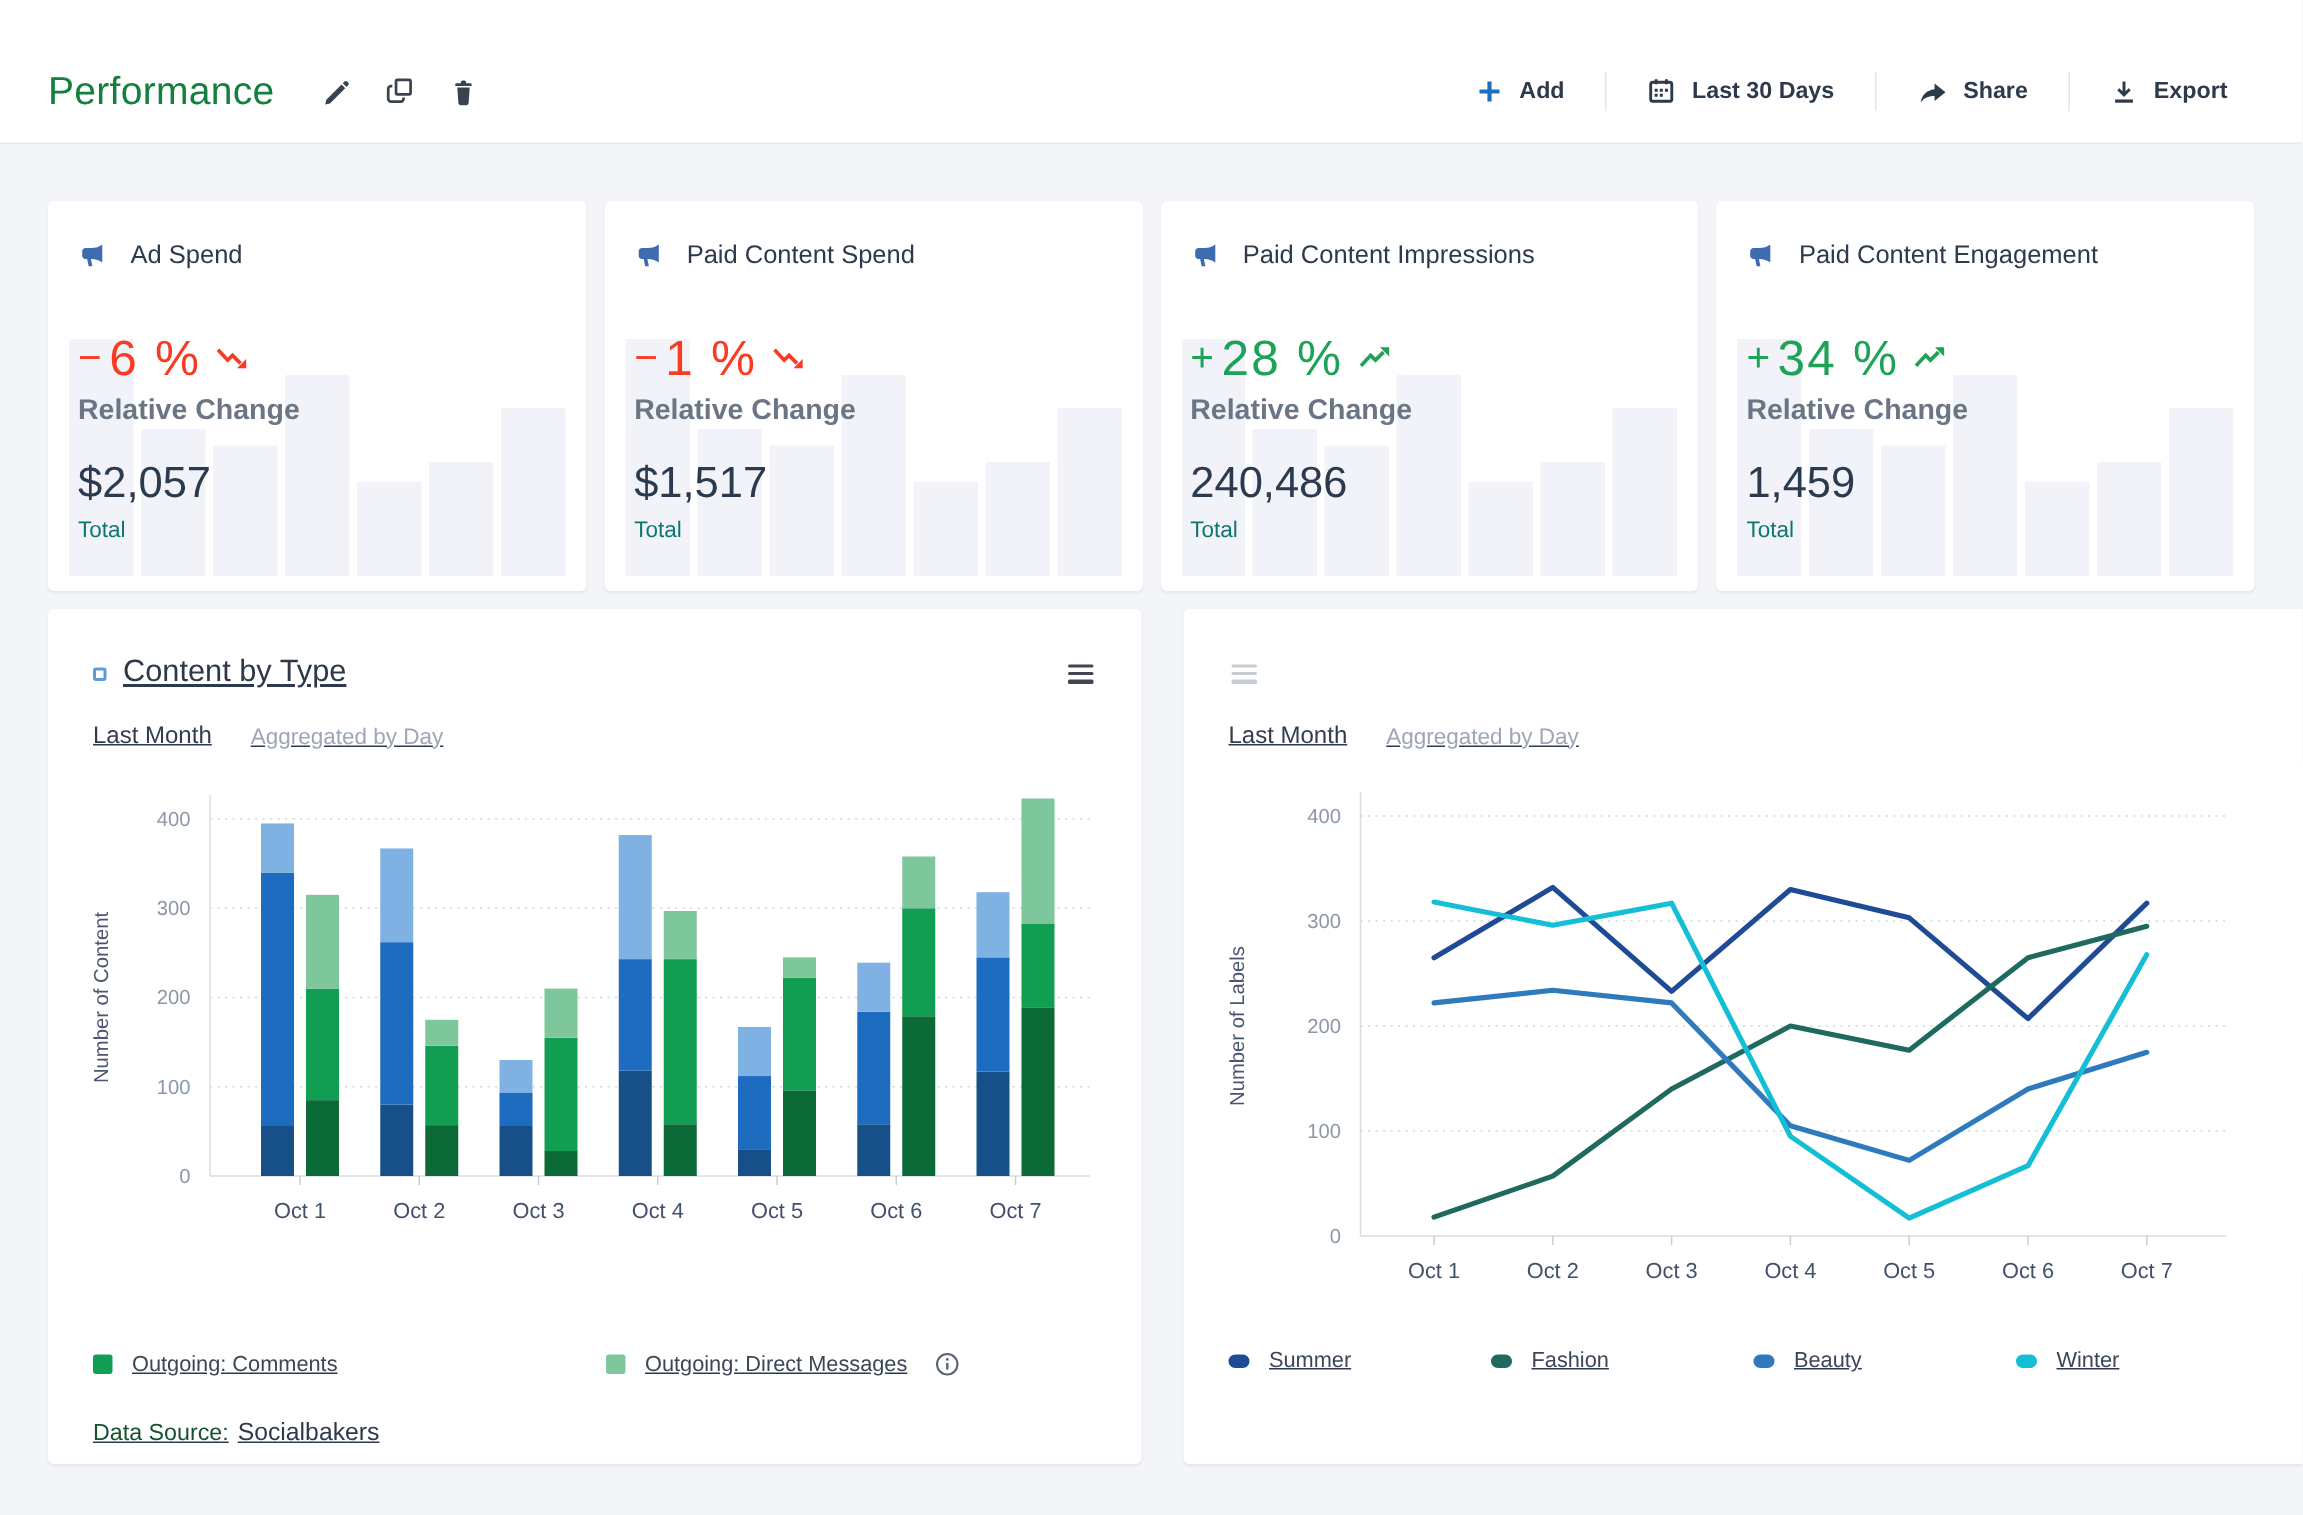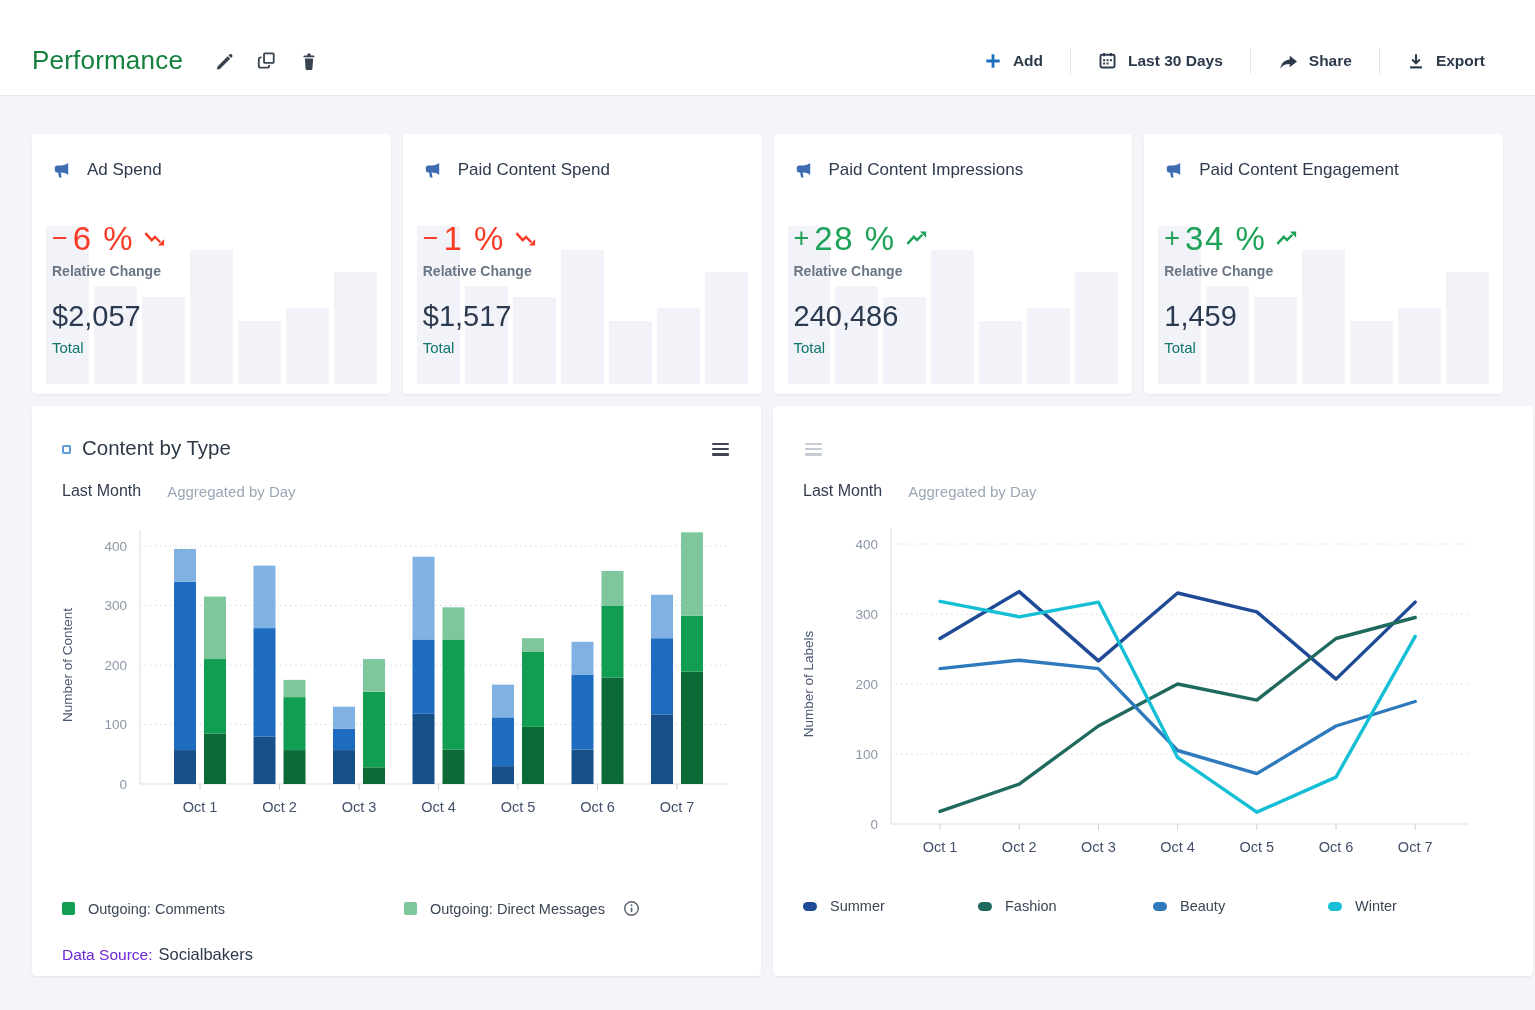--- a/index.html
+++ b/index.html
@@ -22,39 +22,39 @@
   .topbar-right { display:flex; align-items:center; }
   .action-btn {
     display:flex; align-items:center; gap:11px; background:none; border:none;
     font-family:inherit; font-size:15.5px; font-weight:700; color:#2c3a4b;
     padding:8px 27px; cursor:pointer; white-space:nowrap;
   }
   .vdivider { width:1px; height:26px; background:#e3e6ec; }
   
   .main { padding:38px 32px 2px; }
   .kpi-row { display:flex; gap:12px; }
-  .charts-row { display:flex; gap:12px; margin-top:12px; }
+  .charts-row { display:flex; gap:28px; margin-top:12px;text-decoration:underline; }
   
   .kpi-card {
     flex:1; height:260px; background:#fff; border-radius:4px;
     box-shadow:0 1px 2px rgba(35,47,66,.08);
     position:relative; padding:26px 14px 0 18px; overflow:hidden;
   }
   .kpi-title-row { display:flex; align-items:center; gap:15px; position:relative; z-index:1; padding-left:2px; }
   .kpi-title { font-size:17px; color:#2d3a4d; }
   .kpi-minibars { position:absolute; left:14px; right:14px; bottom:10px; height:158px; display:flex; gap:5px; align-items:flex-end; z-index:0; }
   .kpi-minibars div { flex:1; background:#f1f3f8; border-radius:1px; }
   .kpi-content { position:relative; z-index:1; padding-left:2px; }
   .kpi-change-row { display:flex; align-items:center; margin-top:42px; }
   .kpi-sign { font-size:27px; margin-right:5px; line-height:1; }
   .kpi-change { font-size:33px; letter-spacing:1.5px; line-height:1; }
   .kpi-card.down .kpi-change-row { color:#f93b26; }
   .kpi-card.up .kpi-change-row { color:#1da258; }
   .trend-arrow { margin-left:10px; display:flex; }
-  .kpi-change-label { font-size:14px; font-weight:700; color:#6b7685; margin-top:8px; }
+  .kpi-change-label { font-size:19px; font-weight:700; color:#6b7685; margin-top:8px; }
   .kpi-total { font-size:29px; color:#2c3a4f; margin-top:21px; }
   .kpi-total-label { font-size:15px; font-weight:400; color:#0f766e; margin-top:6px; }
   
   .chart-card {
     flex:1; height:570px; background:#fff; border-radius:4px;
     box-shadow:0 1px 2px rgba(35,47,66,.08); padding:30px 30px 0;
   }
   .chart-header { display:flex; justify-content:space-between; align-items:flex-start; }
   .chart-title-wrap { display:flex; align-items:center; gap:11px; }
   .square-icon { width:9px; height:9px; border:2px solid #5d9bd7; border-radius:2px; margin-top:2px; flex:none; }
@@ -72,21 +72,21 @@
   .xtick { font-size:14.5px; fill:#42506b; }
   .ylabel { font-size:13.5px; fill:#4a5670; }
   
   .legend-bar { display:grid; grid-template-columns:342px 1fr; margin-top:76px; align-items:center; }
   .legend-line { display:grid; grid-template-columns:repeat(4,175px); margin-top:30px; align-items:center; }
   .legend-item { display:flex; align-items:center; gap:13px; font-size:14.5px; color:#3b4757; cursor:pointer; }
   .legend-swatch { width:13px; height:13px; border-radius:2px; flex:none; }
   .legend-dot { width:14px; height:9px; border-radius:5px; flex:none; }
   .info-icon { margin-left:5px; display:flex; cursor:pointer; }
   .data-source { margin-top:28px; font-size:15.5px; }
-  .ds-label { color:#6d28d9; }
+  .ds-label { color:#14532d; }
   .ds-value { color:#2e3a4c; font-size:16.5px; margin-left:6px;margin-top:14px; }
 </style>
 </head>
 <body>
 
 <div class="topbar">
   <div class="topbar-left">
     <h1 class="page-title">Performance</h1>
     <button class="icon-btn">
       <span style="display:flex">

